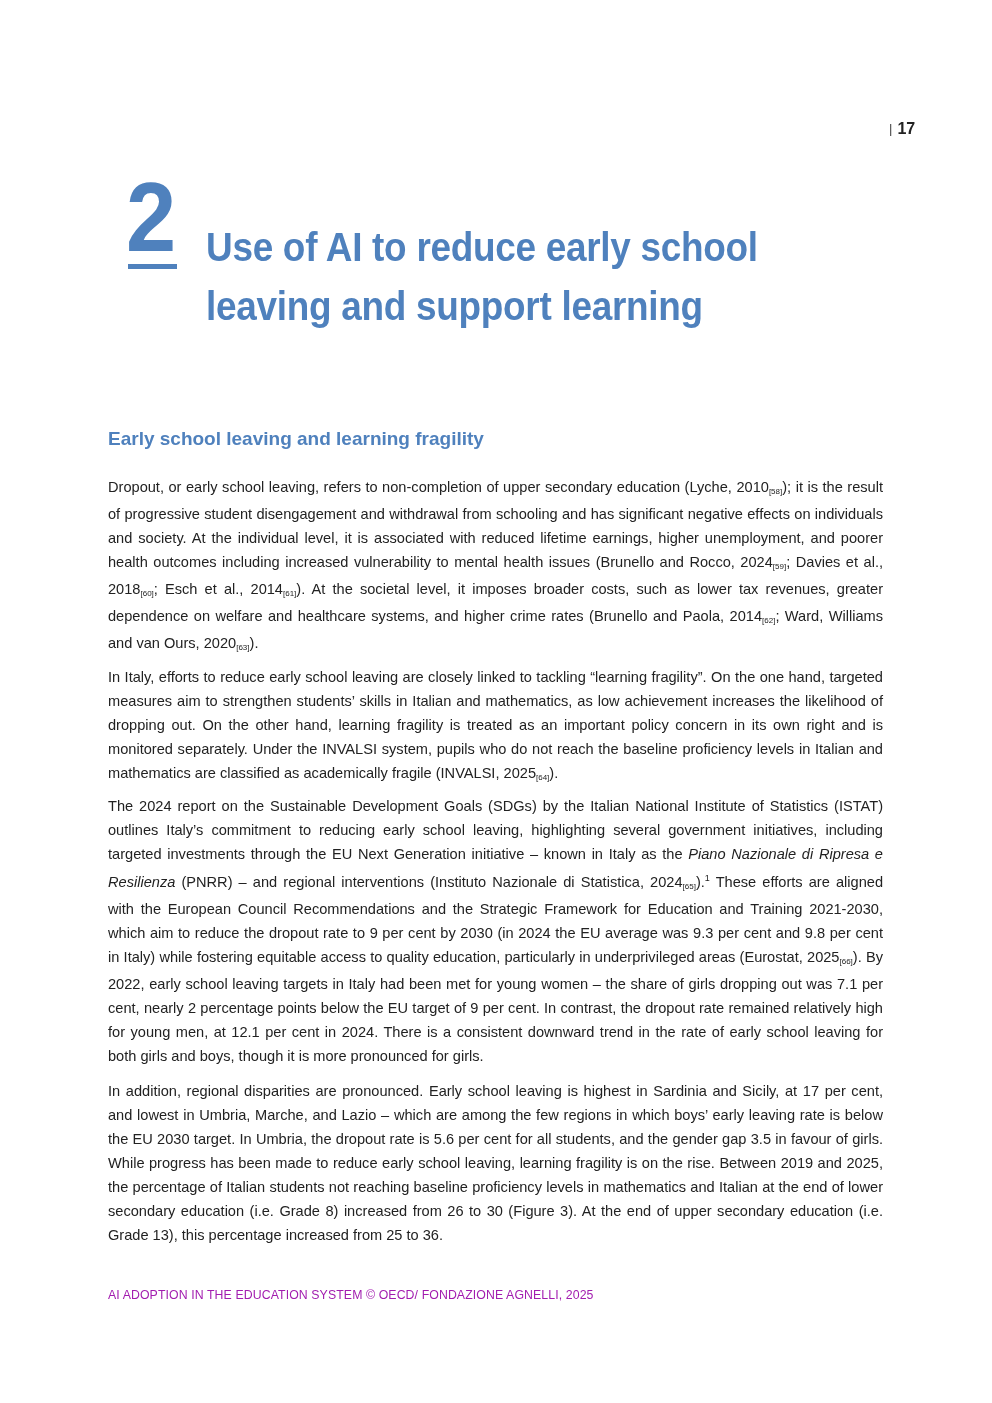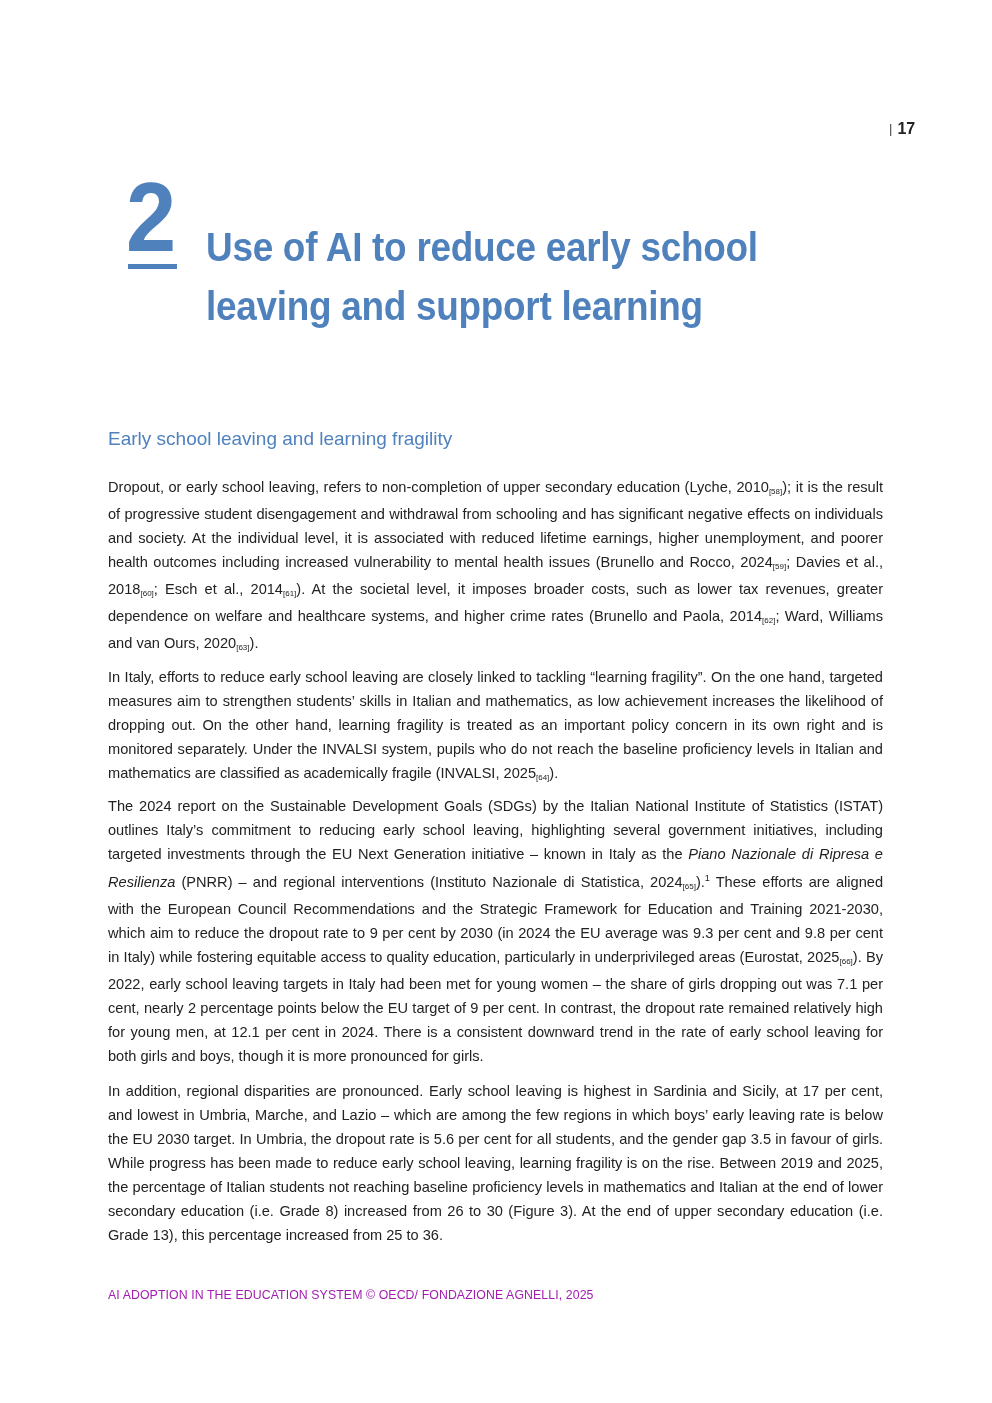--- a/index.html
+++ b/index.html
@@ -6,21 +6,21 @@
   body { width: 992px; height: 1403px; position: relative; overflow: hidden;
          font-family: "Liberation Sans", sans-serif; color: #222222; }
   .page-number { position: absolute; top: 120px; left: 853px; font-size: 16px; font-weight: bold; color: #222; margin-left: 36px; }
   .page-number .sep { font-weight: normal; font-size: 13px; margin-right: 5px; color: #444; position: relative; top: -1px; }
   .chapter-num { position: absolute; left: 126px; top: 168px; font-size: 98px; font-weight: bold;
                  color: #4F81BD; line-height: 1; letter-spacing: -2px; transform: scaleX(0.92); transform-origin: left top; }
   .chapter-underline { position: absolute; left: 128px; top: 264px; width: 49px; height: 5px; background: #4F81BD; }
   .chapter-title { position: absolute; left: 206px; top: 218px; width: 680px; font-size: 41px; font-weight: bold;
                    color: #4F81BD; line-height: 59px; transform: scaleX(0.9); transform-origin: left top; letter-spacing: -0.3px; }
   .chapter-title span { display: block; }
-  .section-heading { position: absolute; left: 108px; top: 428px; font-size: 19px; font-weight: normal; color: #4F81BD; }
+  .section-heading { position: absolute; left: 108px; top: 428px; font-size: 19px; font-weight: bold; color: #4F81BD; }
   .body { position: absolute; left: 108px; top: 475px; width: 775px; }
   .para { font-size: 14.6px; line-height: 24px; text-align: justify; margin: 0 0 6.5px 0; color: #222; }
   .para.gap { margin-top: 11px; }
   .cite { font-size: 8px; vertical-align: baseline; position: relative; top: 2px; }
   .sup { font-size: 9px; vertical-align: super; }
   .footer { position: absolute; left: 108px; top: 1288px; font-size: 12.3px; color: #a21caf; letter-spacing: 0.1px; }
 </style>
 </head>
 <body>
 

